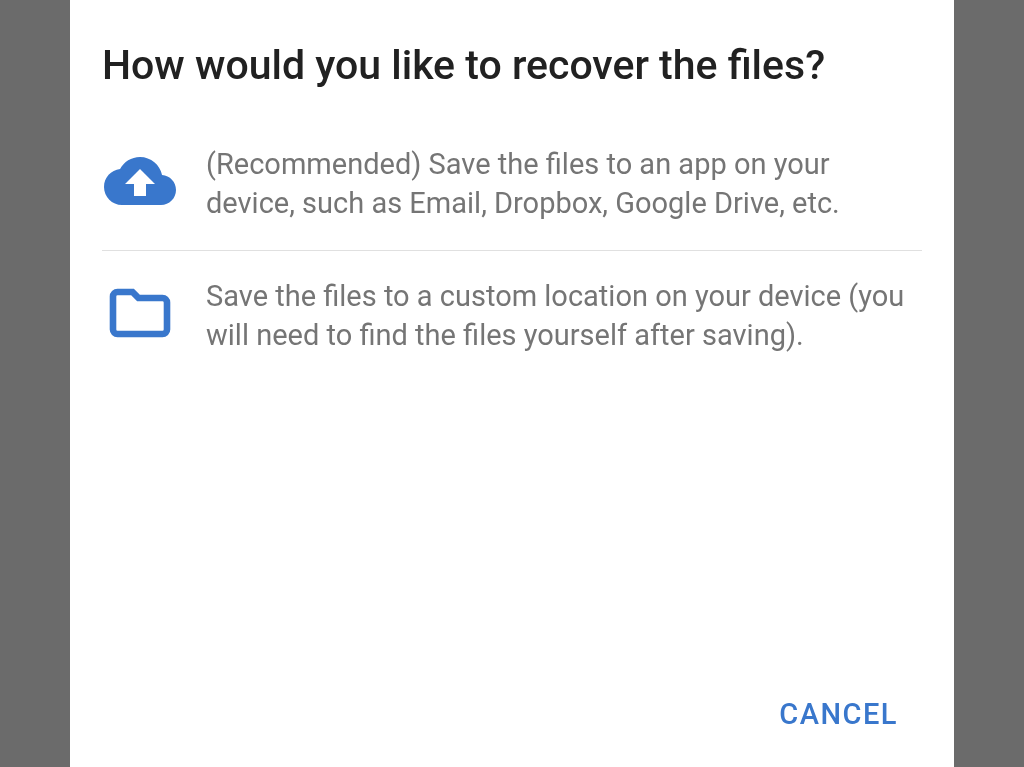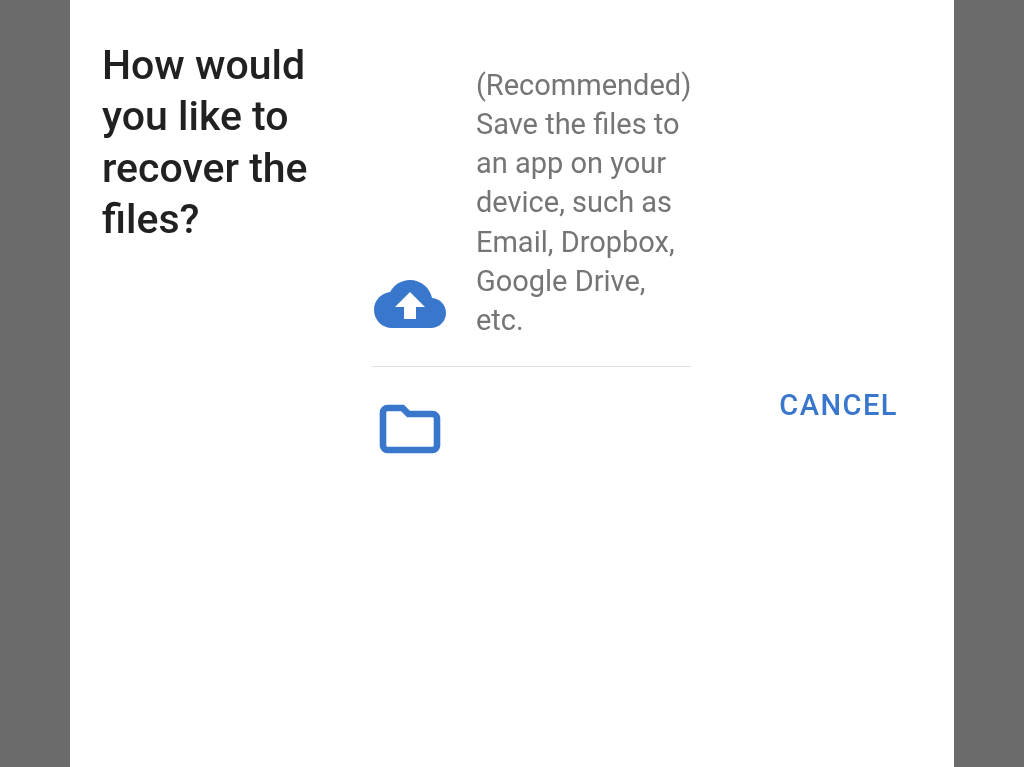--- a/index.html
+++ b/index.html
@@ -16,35 +16,36 @@
       align-items: stretch;
       justify-content: center;
       overflow: hidden;
     }
     .dialog {
       background: #ffffff;
       width: 884px;
       margin: 0 auto;
       padding: 40px 0 0 0;
       display: flex;
+      flex-direction: column;
     }
     .dialog-title {
       font-size: 41px;
       font-weight: 500;
       color: #212121;
       line-height: 1.25;
       padding: 0 32px 28px 32px;
     }
     .options {
       flex: 1;
       padding: 0 32px;
     }
     .option-row {
       display: flex;
-      align-items: flex-end;
+      align-items: flex-start;
       padding: 26px 0;
       border-bottom: 1px solid #e0e0e0;
       cursor: pointer;
       gap: 28px;
     }
     .option-row:last-child {
       border-bottom: none;
     }
     .option-icon {
       flex: 0 0 76px;
@@ -96,20 +97,21 @@
       </div>
       <div class="option-text">(Recommended) Save the files to an app on your device, such as Email, Dropbox, Google Drive, etc.</div>
     </div>
 
     <div class="option-row">
       <div class="option-icon">
         <svg viewBox="0 0 24 24" fill="none" stroke="#3977cc" stroke-width="2.2">
           <path d="M3 6.5 C3 5.67 3.67 5 4.5 5 L9.5 5 L11.5 7 L19.5 7 C20.33 7 21 7.67 21 8.5 L21 17.5 C21 18.33 20.33 19 19.5 19 L4.5 19 C3.67 19 3 18.33 3 17.5 Z" fill="none"></path>
         </svg>
       </div>
+      <div class="option-text">Save the files to a custom location on your device (you will need to find the files yourself after saving).</div>
     </div>
 
 
   </div>
 
   <div class="dialog-actions">
     <button class="cancel-button">CANCEL</button>
   </div>
 </div>
 

